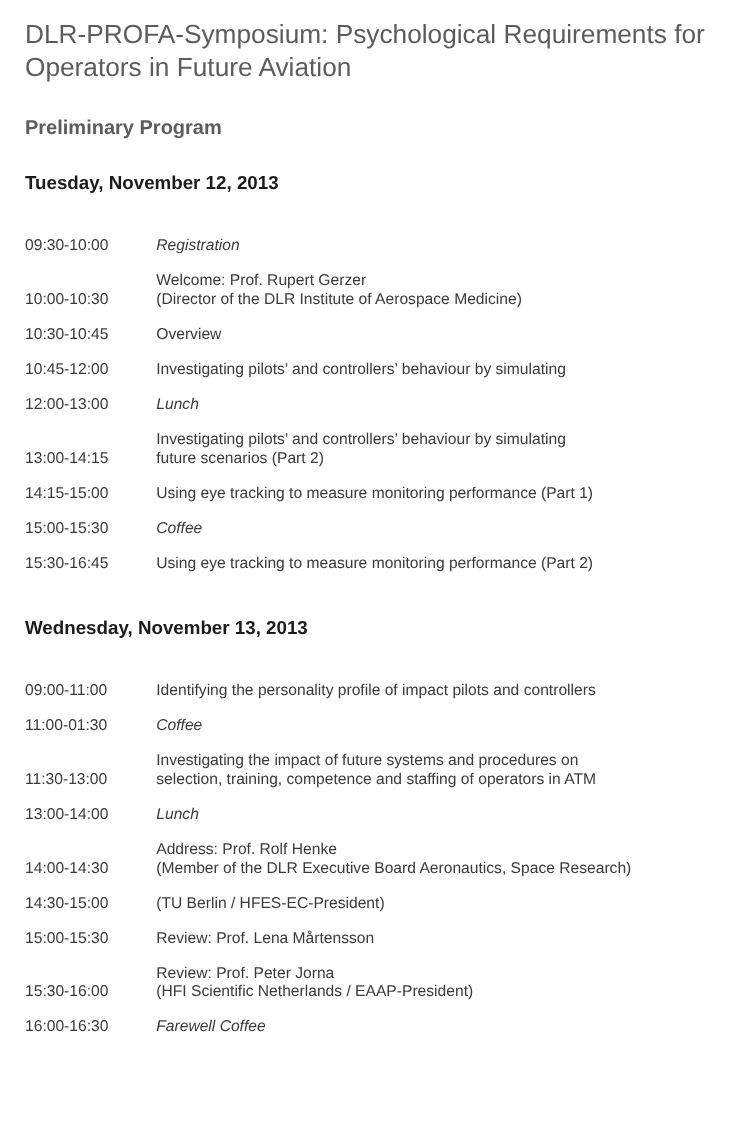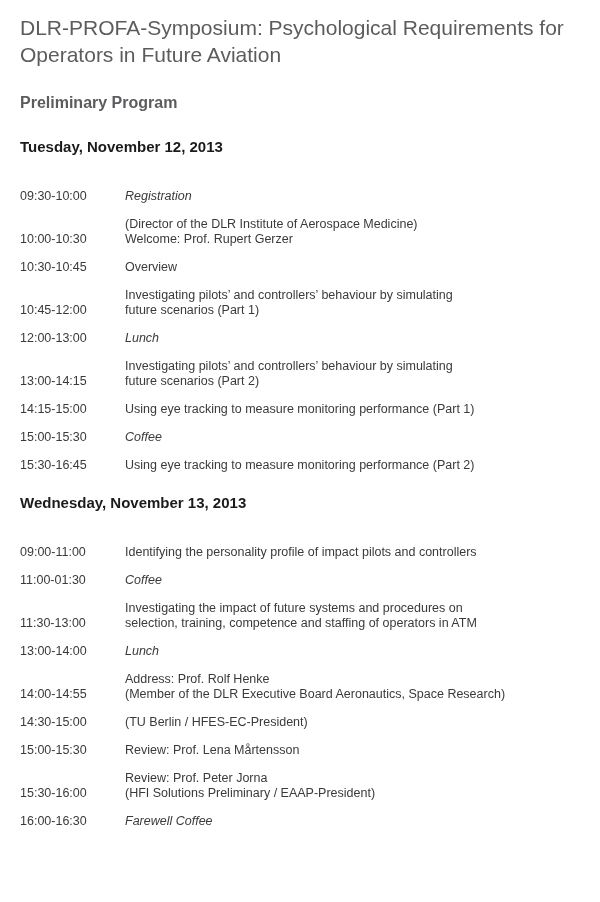--- a/index.html
+++ b/index.html
@@ -32,21 +32,21 @@
     color: #5b5c5e;
   }
   .day-section .day-heading {
     font-size: 15px;
     line-height: 18px;
     font-weight: 700;
     color: #1b1b1d;
     margin: 26px 0 33px 0;
   }
   .day-section + .day-section .day-heading {
-    margin-top: 21px;
+    margin-top: 36px;
   }
   .session-row {
     display: flex;
     align-items: flex-end;
     margin-bottom: 13px;
     font-size: 12.5px;
     line-height: 15px;
     color: #3a3a3c;
   }
   .session-time {
@@ -74,35 +74,34 @@
         <h2 class="day-heading">Tuesday, November 12, 2013</h2>
         <div class="session-row emphasis">
           <span class="session-time">09:30-10:00</span>
           <div class="session-desc">
             <div class="desc-line">Registration</div>
           </div>
         </div>
         <div class="session-row">
           <span class="session-time">10:00-10:30</span>
           <div class="session-desc">
+            <div class="desc-line">Welcome: Prof. Rupert Gerzer</div>
             <div class="desc-line">(Director of the DLR Institute of Aerospace Medicine)</div>
-            <div class="desc-line">Welcome: Prof. Rupert Gerzer</div>
           </div>
         </div>
         <div class="session-row">
           <span class="session-time">10:30-10:45</span>
           <div class="session-desc">
             <div class="desc-line">Overview</div>
           </div>
         </div>
         <div class="session-row">
           <span class="session-time">10:45-12:00</span>
           <div class="session-desc">
             <div class="desc-line">Investigating pilots’ and controllers’ behaviour by simulating</div>
-            <div class="desc-line">future scenarios (Part 1)</div>
           </div>
         </div>
         <div class="session-row emphasis">
           <span class="session-time">12:00-13:00</span>
           <div class="session-desc">
             <div class="desc-line">Lunch</div>
           </div>
         </div>
         <div class="session-row">
           <span class="session-time">13:00-14:15</span>
@@ -151,21 +150,21 @@
             <div class="desc-line">selection, training, competence and staffing of operators in ATM</div>
           </div>
         </div>
         <div class="session-row emphasis">
           <span class="session-time">13:00-14:00</span>
           <div class="session-desc">
             <div class="desc-line">Lunch</div>
           </div>
         </div>
         <div class="session-row">
-          <span class="session-time">14:00-14:55</span>
+          <span class="session-time">14:00-14:30</span>
           <div class="session-desc">
             <div class="desc-line">Address: Prof. Rolf Henke</div>
             <div class="desc-line">(Member of the DLR Executive Board Aeronautics, Space Research)</div>
           </div>
         </div>
         <div class="session-row">
           <span class="session-time">14:30-15:00</span>
           <div class="session-desc">
             <div class="desc-line">(TU Berlin / HFES-EC-President)</div>
           </div>
@@ -173,21 +172,21 @@
         <div class="session-row">
           <span class="session-time">15:00-15:30</span>
           <div class="session-desc">
             <div class="desc-line">Review: Prof. Lena Mårtensson</div>
           </div>
         </div>
         <div class="session-row">
           <span class="session-time">15:30-16:00</span>
           <div class="session-desc">
             <div class="desc-line">Review: Prof. Peter Jorna</div>
-            <div class="desc-line">(HFI Solutions Preliminary / EAAP-President)</div>
+            <div class="desc-line">(HFI Scientific Netherlands / EAAP-President)</div>
           </div>
         </div>
         <div class="session-row emphasis">
           <span class="session-time">16:00-16:30</span>
           <div class="session-desc">
             <div class="desc-line">Farewell Coffee</div>
           </div>
         </div>
       </section>
     </div>

